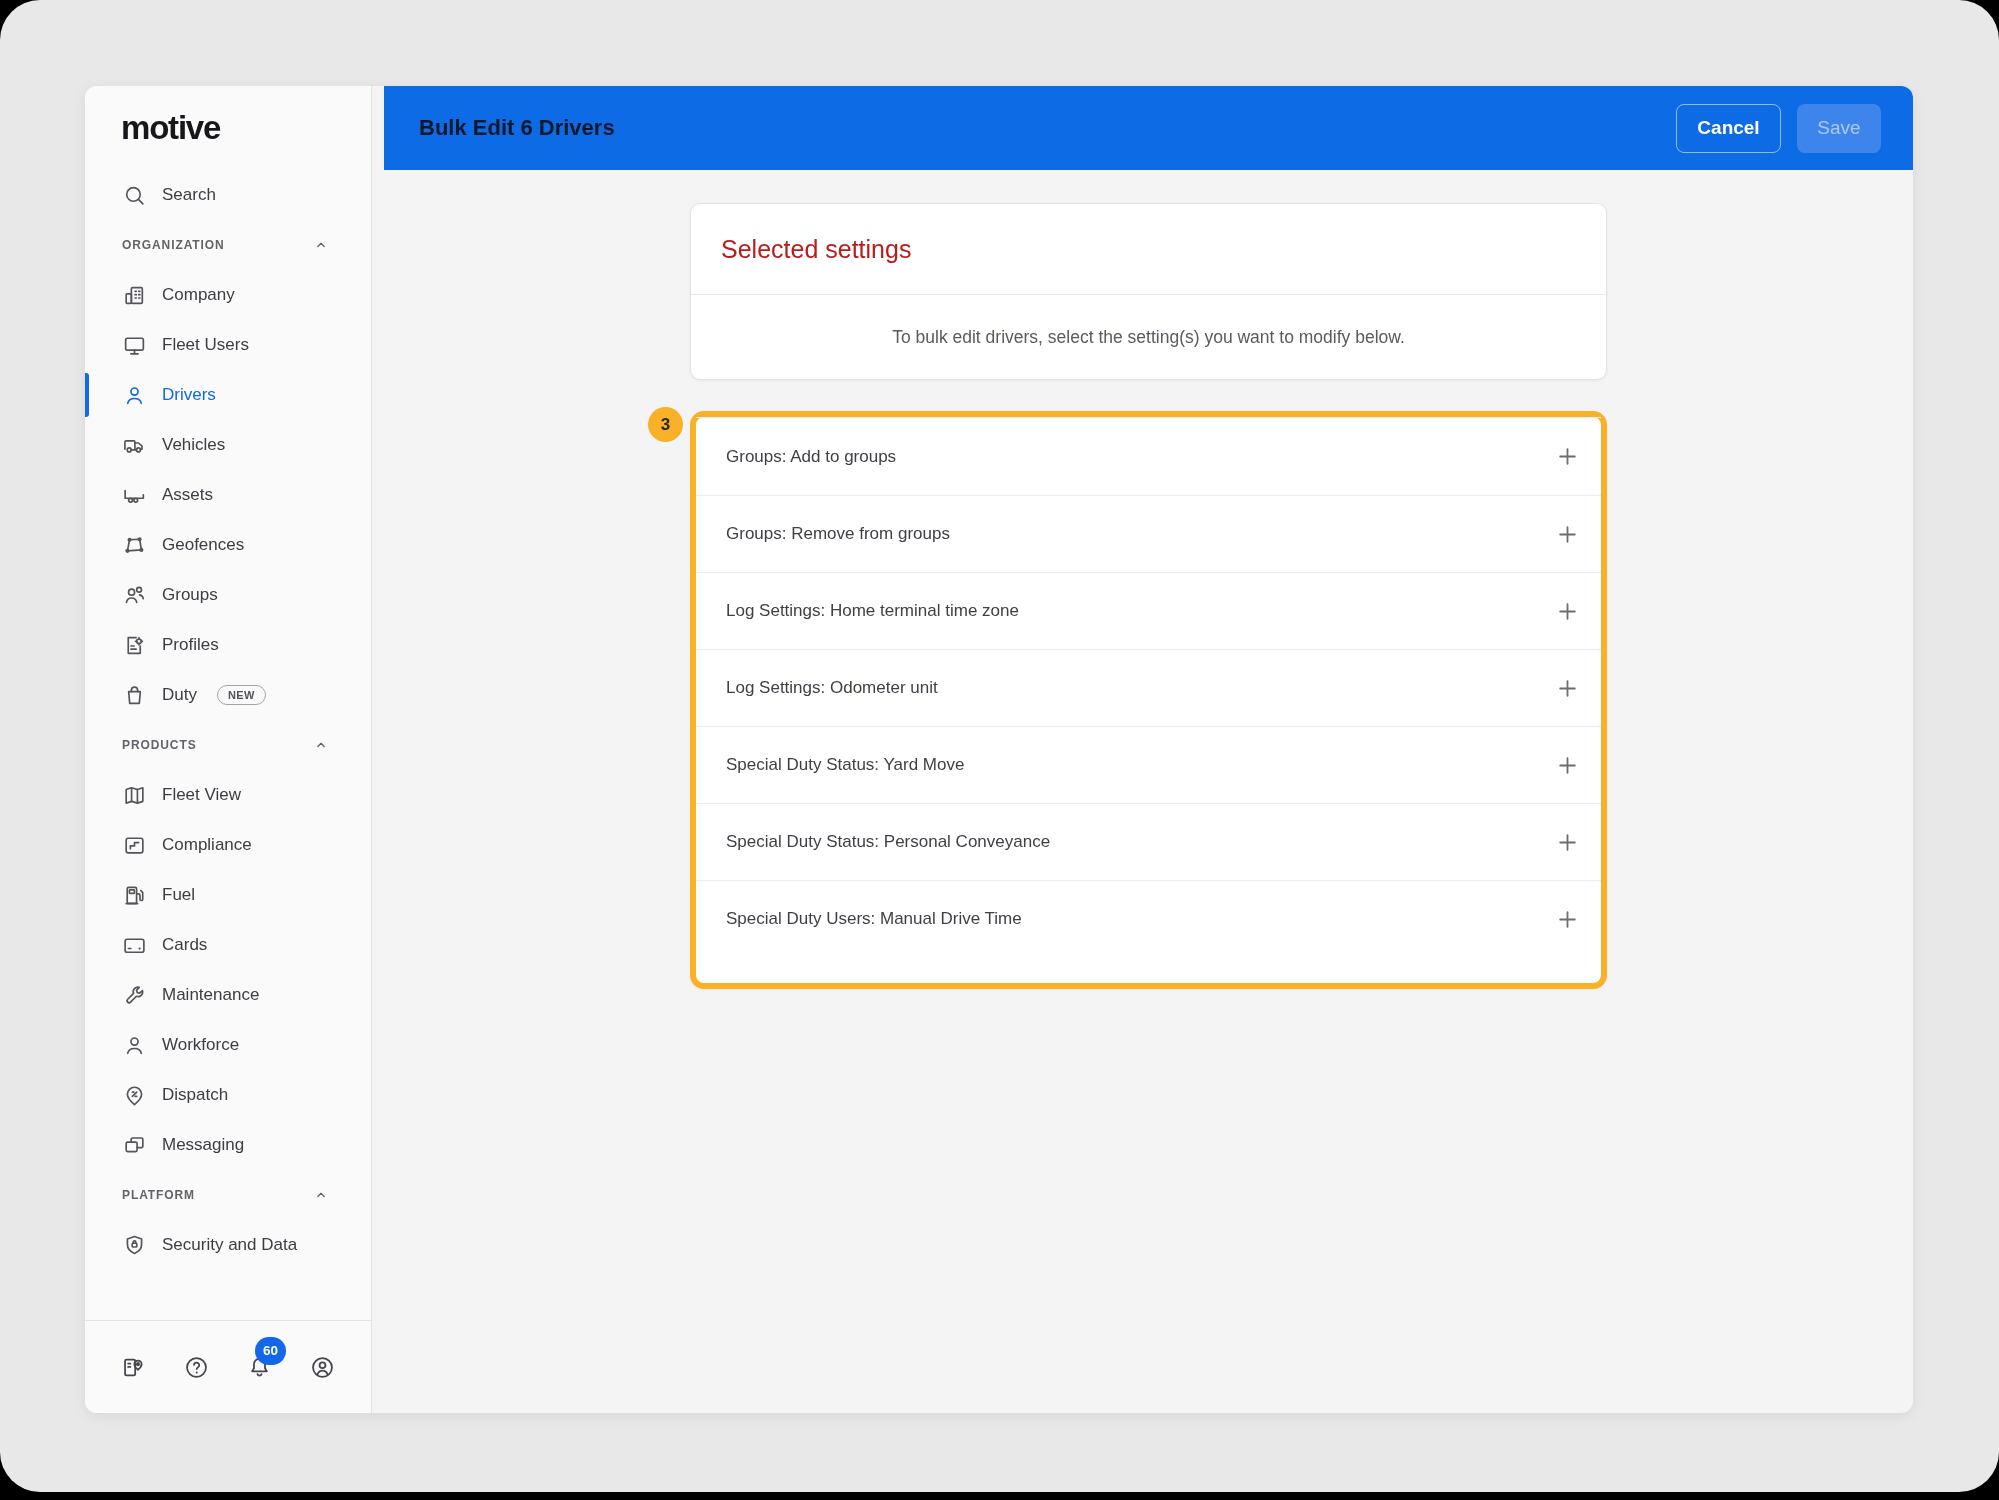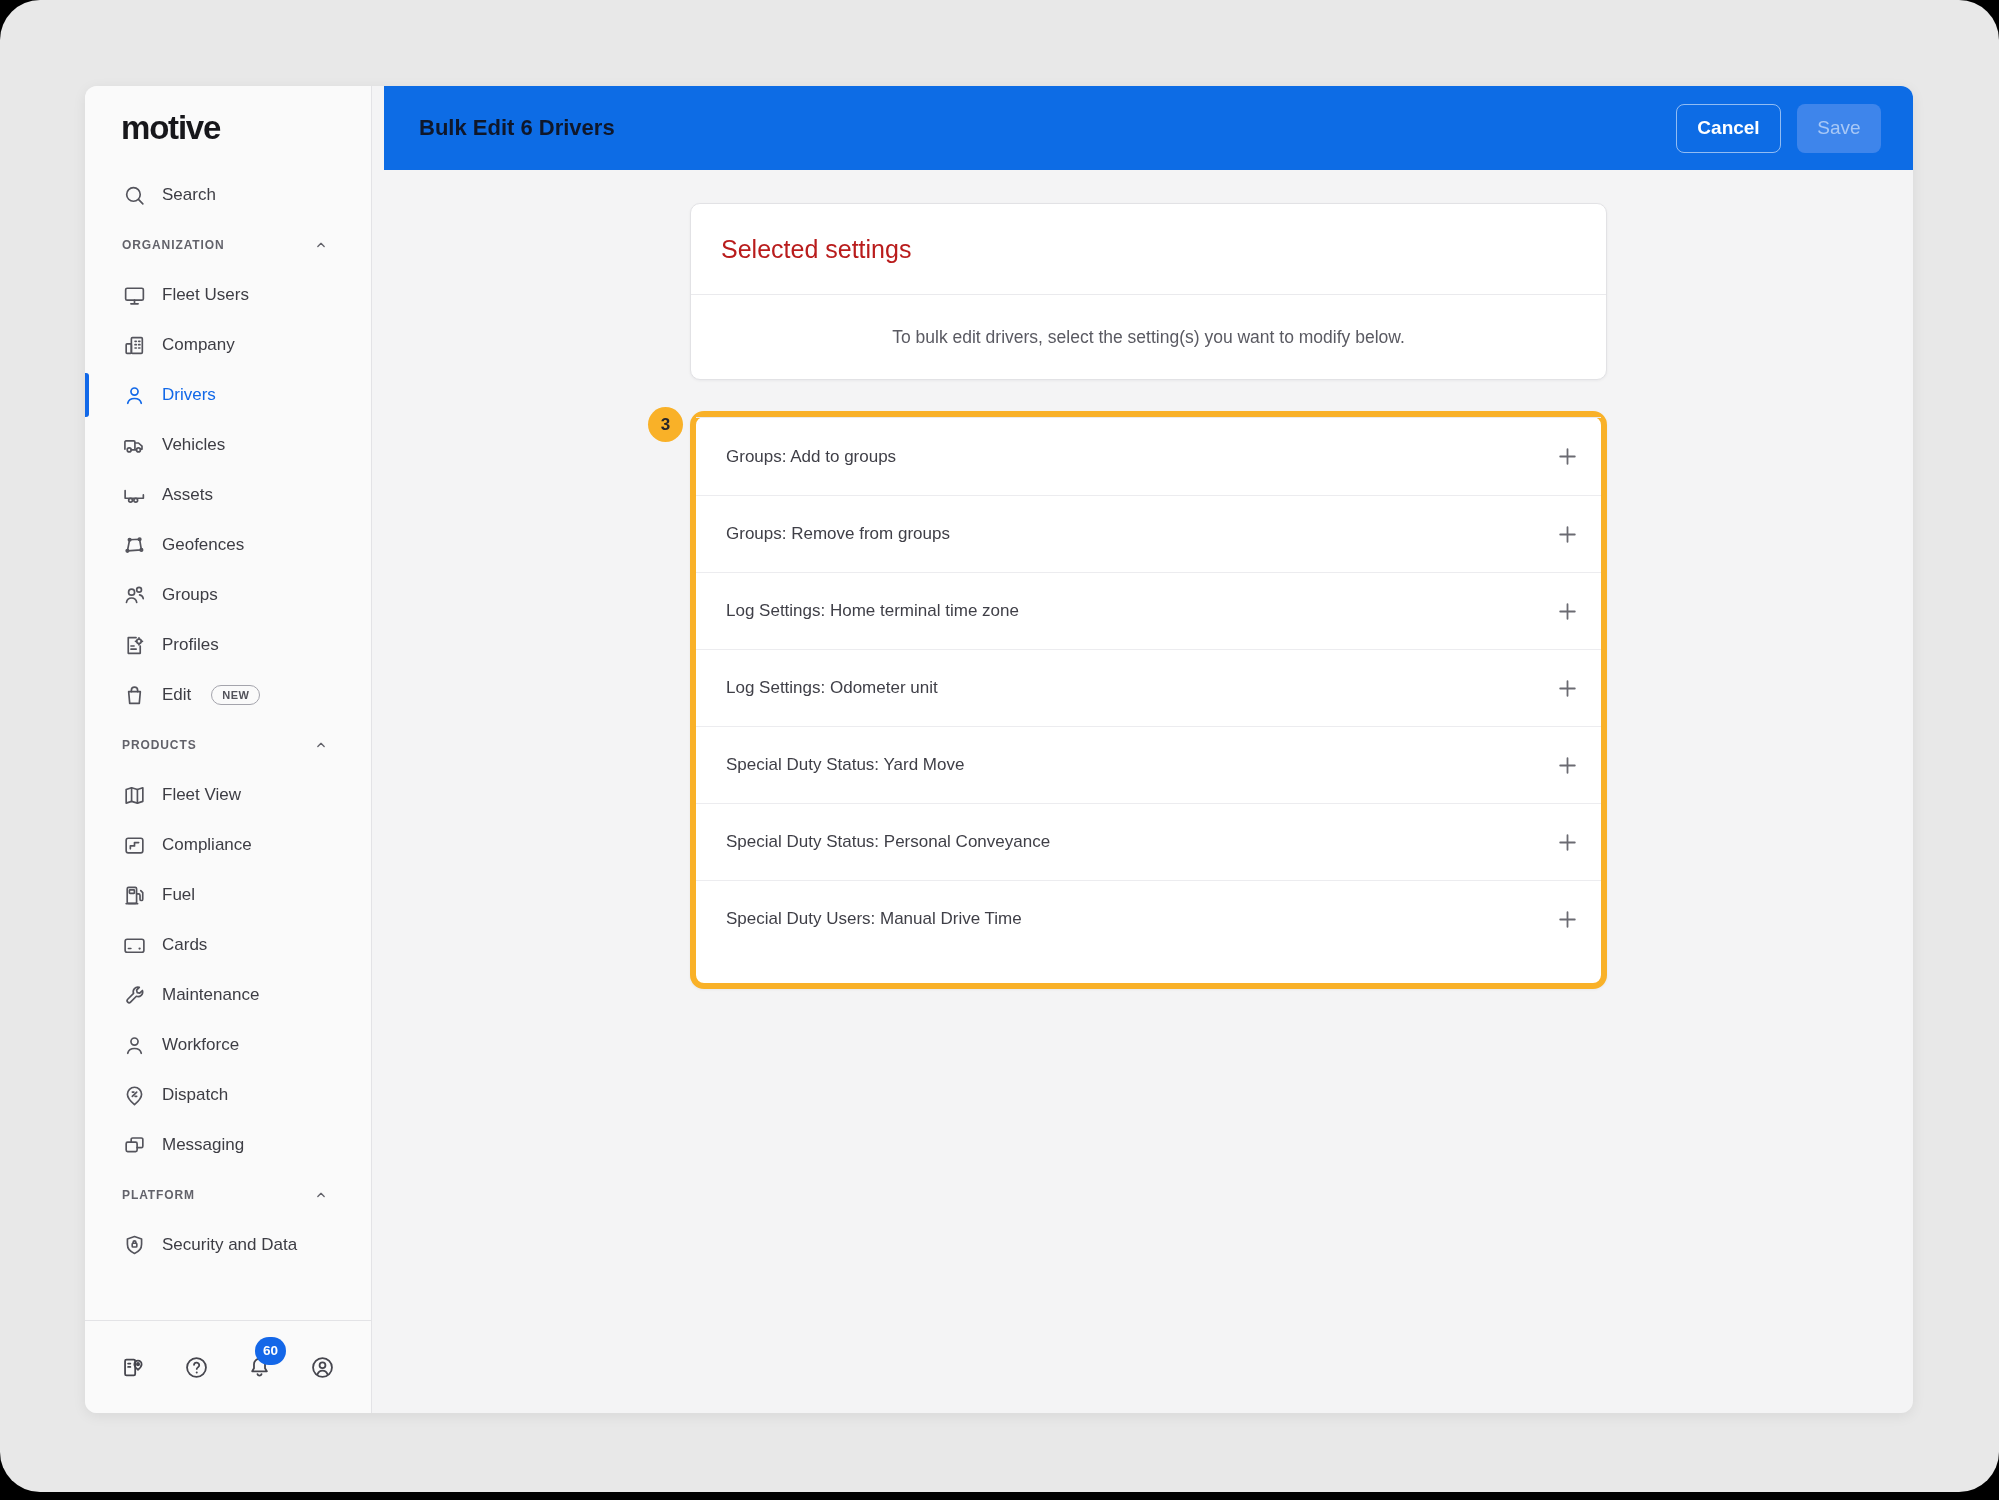--- a/index.html
+++ b/index.html
@@ -157,35 +157,35 @@
             <span class="nav-section-label">ORGANIZATION</span>
             <span class="chevron">
               <svg viewBox="0 0 24 24" fill="none" stroke="currentColor" stroke-width="1.6" stroke-linecap="round" stroke-linejoin="round">
                 <path d="M8.2 13.8 12 10l3.8 3.8"></path>
               </svg>
             </span>
           </div>
           <div class="nav-item">
             <span class="nav-icon">
               <svg viewBox="0 0 24 24" fill="none" stroke="currentColor" stroke-width="1.6" stroke-linecap="round" stroke-linejoin="round">
-                <rect x="3.5" y="5" width="17" height="11.5" rx="1.5"></rect>
-                <path d="M12 16.5V20M8.5 20h7"></path>
-              </svg>
-            </span>
-            <span>Fleet Users</span>
-          </div>
-          <div class="nav-item">
-            <span class="nav-icon">
-              <svg viewBox="0 0 24 24" fill="none" stroke="currentColor" stroke-width="1.6" stroke-linecap="round" stroke-linejoin="round">
                 <rect x="9" y="4.5" width="10.5" height="15" rx="1"></rect>
                 <rect x="4" y="10.5" width="5" height="9" rx="0.8"></rect>
                 <path d="M12.5 8h1.2M16 8h1.2M12.5 11.2h1.2M16 11.2h1.2M12.5 14.4h1.2M16 14.4h1.2"></path>
               </svg>
             </span>
             <span>Company</span>
+          </div>
+          <div class="nav-item">
+            <span class="nav-icon">
+              <svg viewBox="0 0 24 24" fill="none" stroke="currentColor" stroke-width="1.6" stroke-linecap="round" stroke-linejoin="round">
+                <rect x="3.5" y="5" width="17" height="11.5" rx="1.5"></rect>
+                <path d="M12 16.5V20M8.5 20h7"></path>
+              </svg>
+            </span>
+            <span>Fleet Users</span>
           </div>
           <div class="nav-item active">
             <span class="active-bar"></span>
             <span class="nav-icon">
               <svg viewBox="0 0 24 24" fill="none" stroke="currentColor" stroke-width="1.6" stroke-linecap="round" stroke-linejoin="round">
                 <circle cx="12" cy="8.2" r="3.4"></circle>
                 <path d="M5.5 19.5c.7-3 3.4-4.6 6.5-4.6s5.8 1.6 6.5 4.6"></path>
               </svg>
             </span>
             <span>Drivers</span>
@@ -246,21 +246,21 @@
             </span>
             <span>Profiles</span>
           </div>
           <div class="nav-item">
             <span class="nav-icon">
               <svg viewBox="0 0 24 24" fill="none" stroke="currentColor" stroke-width="1.6" stroke-linecap="round" stroke-linejoin="round">
                 <path d="M6.4 8.3h11.2l-1 11.2H7.4z"></path>
                 <path d="M9 8.3V6.9a3 3 0 0 1 6 0v1.4"></path>
               </svg>
             </span>
-            <span>Edit</span>
+            <span>Duty</span>
             <span class="new-badge">NEW</span>
           </div>
           <div class="nav-section">
             <span class="nav-section-label">PRODUCTS</span>
             <span class="chevron">
               <svg viewBox="0 0 24 24" fill="none" stroke="currentColor" stroke-width="1.6" stroke-linecap="round" stroke-linejoin="round">
                 <path d="M8.2 13.8 12 10l3.8 3.8"></path>
               </svg>
             </span>
           </div>

